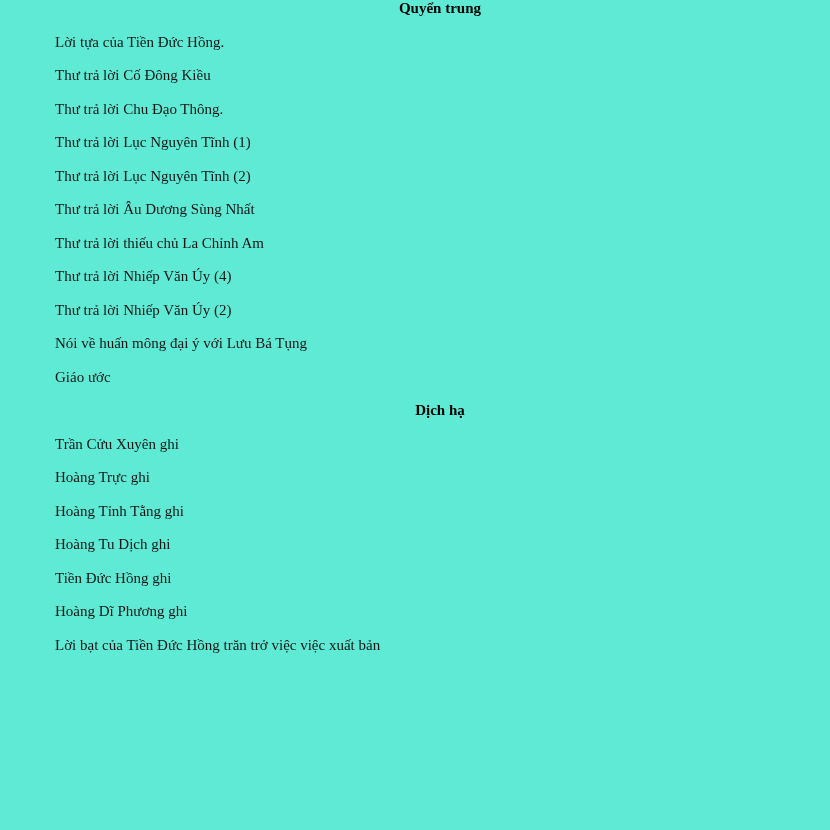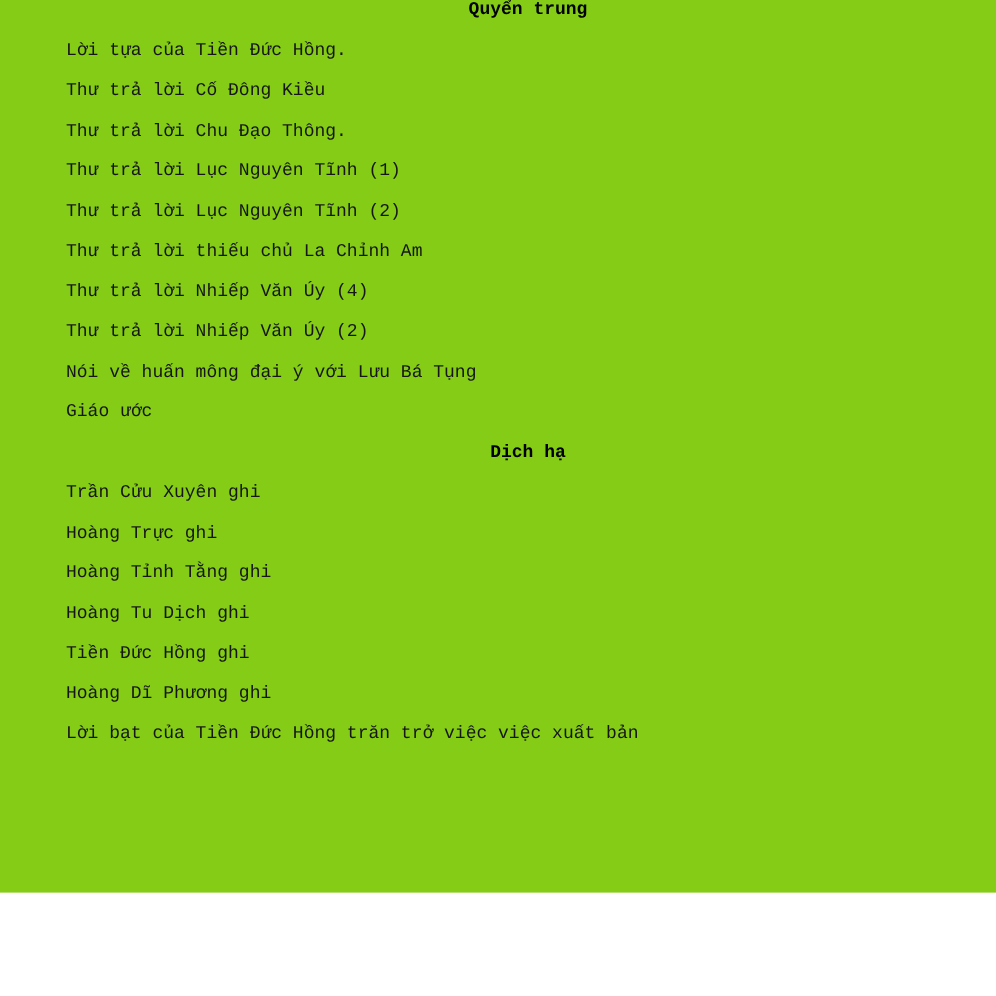--- a/index.html
+++ b/index.html
@@ -3,24 +3,24 @@
 <meta charset="utf-8">
 <style>
   html, body {
     margin: 0;
     padding: 0;
     background: #ffffff;
   }
   .page {
     position: relative;
     width: 830px;
-    height: 744px;
-    background: #84cc16;
+    height: 830px;
+    background: #5eead4;
     overflow: hidden;
-    font-family: Liberation Mono, monospace;
+    font-family: Liberation Serif, serif;
   }
   .content {
     box-sizing: border-box;
     padding-left: 55px;
     padding-right: 5px;
     margin-top: -8px;
     color: #161616;
     font-size: 15px;
     line-height: 33.5px;
   }
@@ -40,20 +40,21 @@
 <body>
 
 <div class="page">
   <div class="content" id="toc-content">
       <div class="section-title">Quyển trung</div>
       <p class="toc-item">Lời tựa của Tiền Đức Hồng.</p>
       <p class="toc-item">Thư trả lời Cố Đông Kiều</p>
       <p class="toc-item">Thư trả lời Chu Đạo Thông.</p>
       <p class="toc-item">Thư trả lời Lục Nguyên Tĩnh (1)</p>
       <p class="toc-item">Thư trả lời Lục Nguyên Tĩnh (2)</p>
+      <p class="toc-item">Thư trả lời Âu Dương Sùng Nhất</p>
       <p class="toc-item">Thư trả lời thiếu chủ La Chỉnh Am</p>
       <p class="toc-item">Thư trả lời Nhiếp Văn Úy (4)</p>
       <p class="toc-item">Thư trả lời Nhiếp Văn Úy (2)</p>
       <p class="toc-item">Nói về huấn mông đại ý với Lưu Bá Tụng</p>
       <p class="toc-item">Giáo ước</p>
       <div class="section-title">Dịch hạ</div>
       <p class="toc-item">Trần Cửu Xuyên ghi</p>
       <p class="toc-item">Hoàng Trực ghi</p>
       <p class="toc-item">Hoàng Tỉnh Tằng ghi</p>
       <p class="toc-item">Hoàng Tu Dịch ghi</p>

